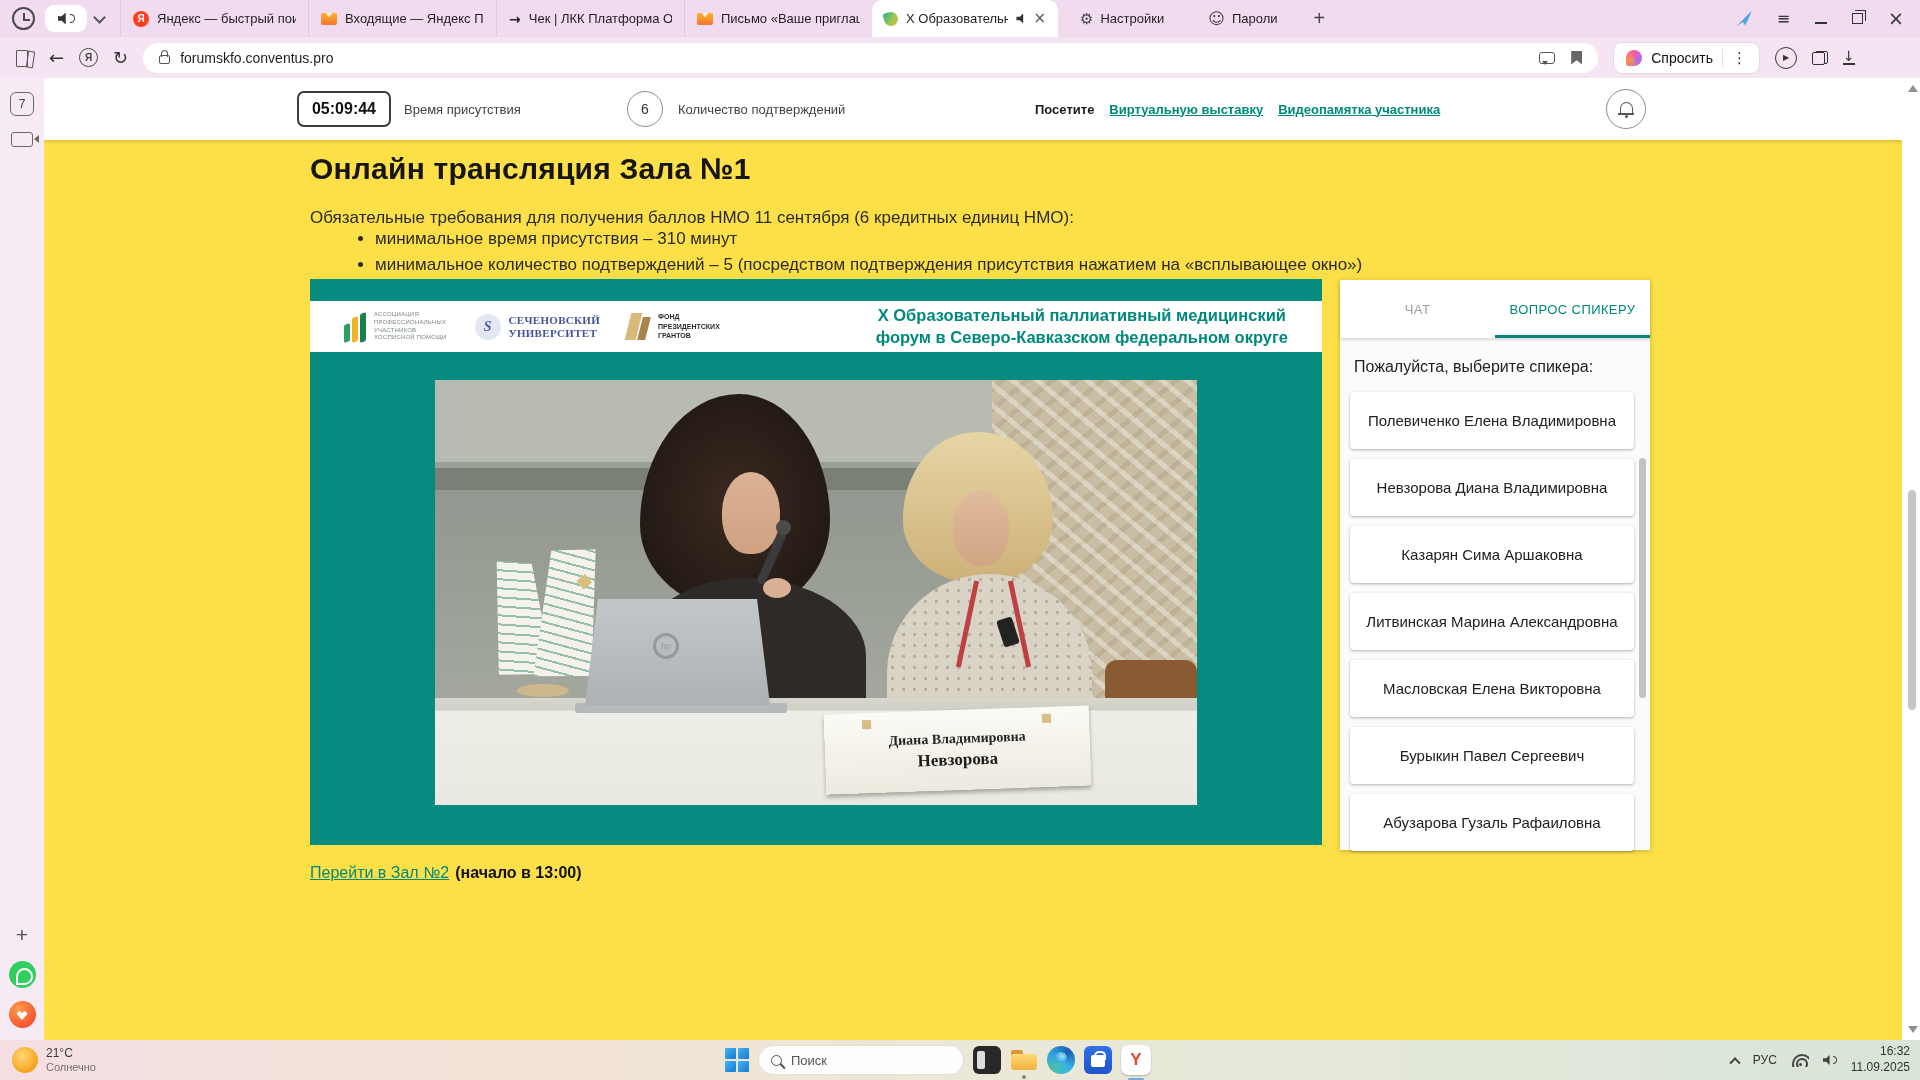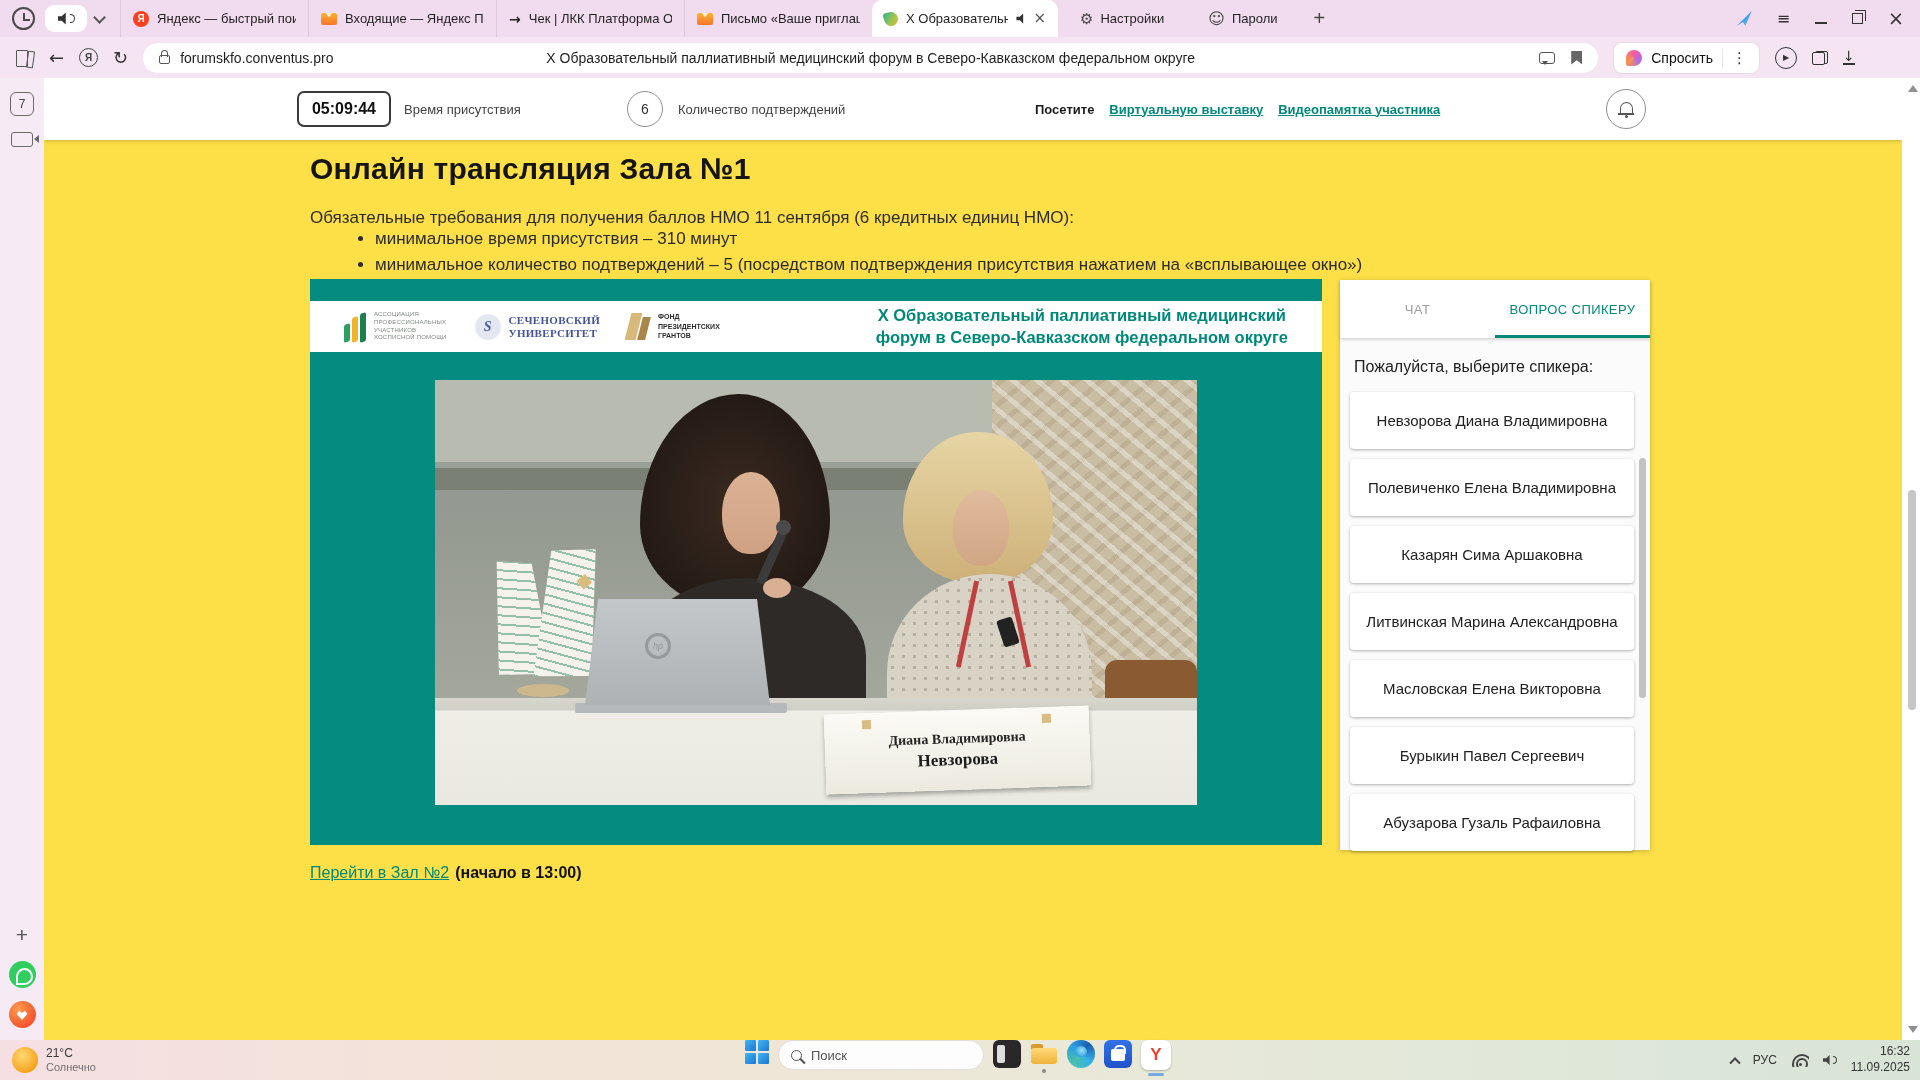--- a/index.html
+++ b/index.html
@@ -122,21 +122,21 @@
   .v-photo { position:absolute; left:125px; top:101px; width:762px; height:425px; overflow:hidden; background:#99a095; }
   .wall-top { position:absolute; left:0; top:0; width:100%; height:82px; background:#b7bbb0; }
   .wall-band { position:absolute; left:0; top:88px; width:100%; height:22px; background:#70756a; opacity:.75; }
   .wall-mid { position:absolute; left:0; top:110px; width:100%; height:210px; background:linear-gradient(180deg,#939890,#a3a79c); }
   .curtain { position:absolute; right:0; top:0; width:205px; height:100%; background-color:#c9bda4;
     background-image:repeating-linear-gradient(40deg,rgba(255,255,255,.35) 0 5px,transparent 5px 16px),repeating-linear-gradient(-40deg,rgba(140,120,80,.18) 0 5px,transparent 5px 16px); }
   .chair { position:absolute; right:0; bottom:0; width:92px; height:145px; background:#8a5a33; border-radius:12px 12px 0 0; }
   .ph-table { position:absolute; left:0; bottom:0; width:100%; height:107px; background:linear-gradient(180deg,#d7d7cd 0,#cfcfc5 12px,#eeeee7 13px,#e9e9e1 100%); }
   .laptop-base { position:absolute; left:140px; bottom:92px; width:212px; height:10px; background:#b5b9bc; border-radius:2px; }
   .laptop-screen { position:absolute; left:150px; bottom:100px; width:185px; height:106px; background:linear-gradient(180deg,#c3c7ca,#aeb2b5); clip-path:polygon(7% 0,93% 0,100% 100%,0 100%); }
-  .hp-logo { position:absolute; left:60px; top:34px; width:26px; height:26px; border:3px solid #8f9396; border-radius:50%; color:#8f9396; font-size:9px; font-style:italic; display:flex; align-items:center; justify-content:center; opacity:.85; }
+  .hp-logo { position:absolute; left:68px; top:34px; width:26px; height:26px; border:3px solid #8f9396; border-radius:50%; color:#8f9396; font-size:9px; font-style:italic; display:flex; align-items:center; justify-content:center; opacity:.85; }
   .flag { position:absolute; background:#f4f2ea; background-image:repeating-linear-gradient(10deg,rgba(30,130,90,.45) 0 2px,transparent 2px 9px); }
   .flag1 { left:58px; bottom:128px; width:54px; height:118px; clip-path:polygon(18% 0,82% 5%,100% 100%,0 96%); transform:rotate(-6deg); }
   .flag2 { left:104px; bottom:126px; width:58px; height:132px; clip-path:polygon(12% 4%,88% 0,100% 96%,0 100%); transform:rotate(5deg); }
   .flag2::after { content:""; position:absolute; right:10px; top:28px; width:11px; height:11px; background:#d9bd7a; transform:rotate(45deg); }
   .flag-base { position:absolute; left:82px; bottom:108px; width:52px; height:13px; background:#cdb88e; border-radius:50%; }
   .pl-hair { position:absolute; left:205px; top:14px; width:190px; height:218px; background:radial-gradient(closest-side,#3a2a21,#241a15); border-radius:52% 48% 46% 54%/60% 58% 42% 40%; }
   .pl-face { position:absolute; left:287px; top:92px; width:58px; height:82px; background:linear-gradient(180deg,#dcb294,#cfa183); border-radius:50% 50% 45% 45%; }
   .pl-body { position:absolute; left:196px; top:198px; width:235px; height:130px; background:#2d2a27; border-radius:48% 52% 0 0/70% 60% 0 0; }
   .mic { position:absolute; left:332px; top:150px; width:9px; height:56px; background:#3b3b3b; border-radius:4px; transform:rotate(24deg); }
   .mic-head { position:absolute; left:341px; top:140px; width:15px; height:15px; background:#4a4a4a; border-radius:50%; }
@@ -176,21 +176,21 @@
   .pthumb { position:absolute; top:412px; left:4px; width:8px; height:220px; background:#c6c6c6; border-radius:4px; }
   .arr-dn { position:absolute; bottom:7px; left:4px; border-left:5px solid transparent; border-right:5px solid transparent; border-top:7px solid #8f8f8f; }
 
   
   #taskbar { position:absolute; left:0; bottom:0; width:1920px; height:40px; background:linear-gradient(90deg,#f5dfe3 0%,#f2e4d6 30%,#eae8d8 55%,#e0e8da 80%,#d8e4d6 100%); }
   .weather { position:absolute; left:12px; top:0; height:40px; display:flex; align-items:center; gap:8px; }
   .sun { width:26px; height:26px; border-radius:50%; background:radial-gradient(circle at 40% 35%,#ffd873,#f6a21d 72%); }
   .wtext { line-height:1.2; }
   .wtemp { font-size:12px; color:#3a3a3a; }
   .wdesc { font-size:11px; color:#707070; }
-  .tb-center { position:absolute; left:745px; top:0; height:40px; display:flex; gap:9px; }
+  .tb-center { position:absolute; left:725px; top:0; height:40px; display:flex; align-items:center; gap:9px; }
   .win11 { width:24px; height:24px; display:grid; grid-template-columns:11px 11px; grid-template-rows:11px 11px; gap:2px; }
   .win11 i { background:linear-gradient(135deg,#3fb6f2,#1d77d3); border-radius:1px; }
   .tsearch { width:206px; height:30px; background:#fdfdfd; border:1px solid #e2ded9; border-radius:15px; display:flex; align-items:center; gap:9px; padding:0 4px 0 12px; }
   .mag { width:11px; height:11px; border:1.8px solid #555; border-radius:50%; position:relative; flex:0 0 auto; }
   .mag::after { content:""; position:absolute; right:-5px; bottom:-2px; width:7px; height:1.8px; background:#555; transform:rotate(45deg); }
   .tsearch input { border:0; outline:0; background:transparent; flex:1; font-size:13px; color:#333; font-family:"Liberation Sans",sans-serif; }
   .tsearch input::placeholder { color:#555; }
   .s-thumb { width:24px; height:24px; border-radius:50%; background:radial-gradient(circle at 30% 30%,#e8c07a,#8a5a2f 55%,#355e49 90%); flex:0 0 auto; }
   .ticon { width:28px; height:28px; position:relative; }
   .ic-dark { background:#282828; border-radius:6px; }
@@ -269,21 +269,20 @@
 </div>
 
 <div id="toolbar">
   <span class="side-toggle"></span>
   <span class="nav-ic glyph">←</span>
   <span class="ya-home">Я</span>
   <span class="nav-ic glyph">↻</span>
   <div class="addr">
     <span class="lock"></span>
     <span class="addr-url">forumskfo.conventus.pro</span>
-    <span class="addr-title">Х Образовательный паллиативный медицинский форум в Северо-Кавказском федеральном округе</span>
     <span class="addr-right">
       <span class="ic-comment"></span>
       <span class="ic-bm"></span>
     </span>
   </div>
   <div class="ask-pill">
     <span class="ask-ic"></span>
     <span class="ask-lbl">Спросить</span>
     <span class="vdiv"></span>
     <span class="dots glyph">⋮</span>
@@ -400,22 +399,22 @@
   </div>
 
   <div class="qa">
     <div class="qa-tabs">
       <div class="qa-tab">ЧАТ</div>
       <div class="qa-tab active">ВОПРОС СПИКЕРУ</div>
     </div>
     <div class="qa-body">
       <div class="qa-prompt">Пожалуйста, выберите спикера:</div>
       <div class="qa-list">
+        <div class="qa-item">Полевиченко Елена Владимировна</div>
         <div class="qa-item">Невзорова Диана Владимировна</div>
-        <div class="qa-item">Полевиченко Елена Владимировна</div>
         <div class="qa-item">Казарян Сима Аршаковна</div>
         <div class="qa-item">Литвинская Марина Александровна</div>
         <div class="qa-item">Масловская Елена Викторовна</div>
         <div class="qa-item">Бурыкин Павел Сергеевич</div>
         <div class="qa-item">Абузарова Гузаль Рафаиловна</div>
       </div>
       <div class="qa-scroll"></div>
     </div>
   </div>
 

